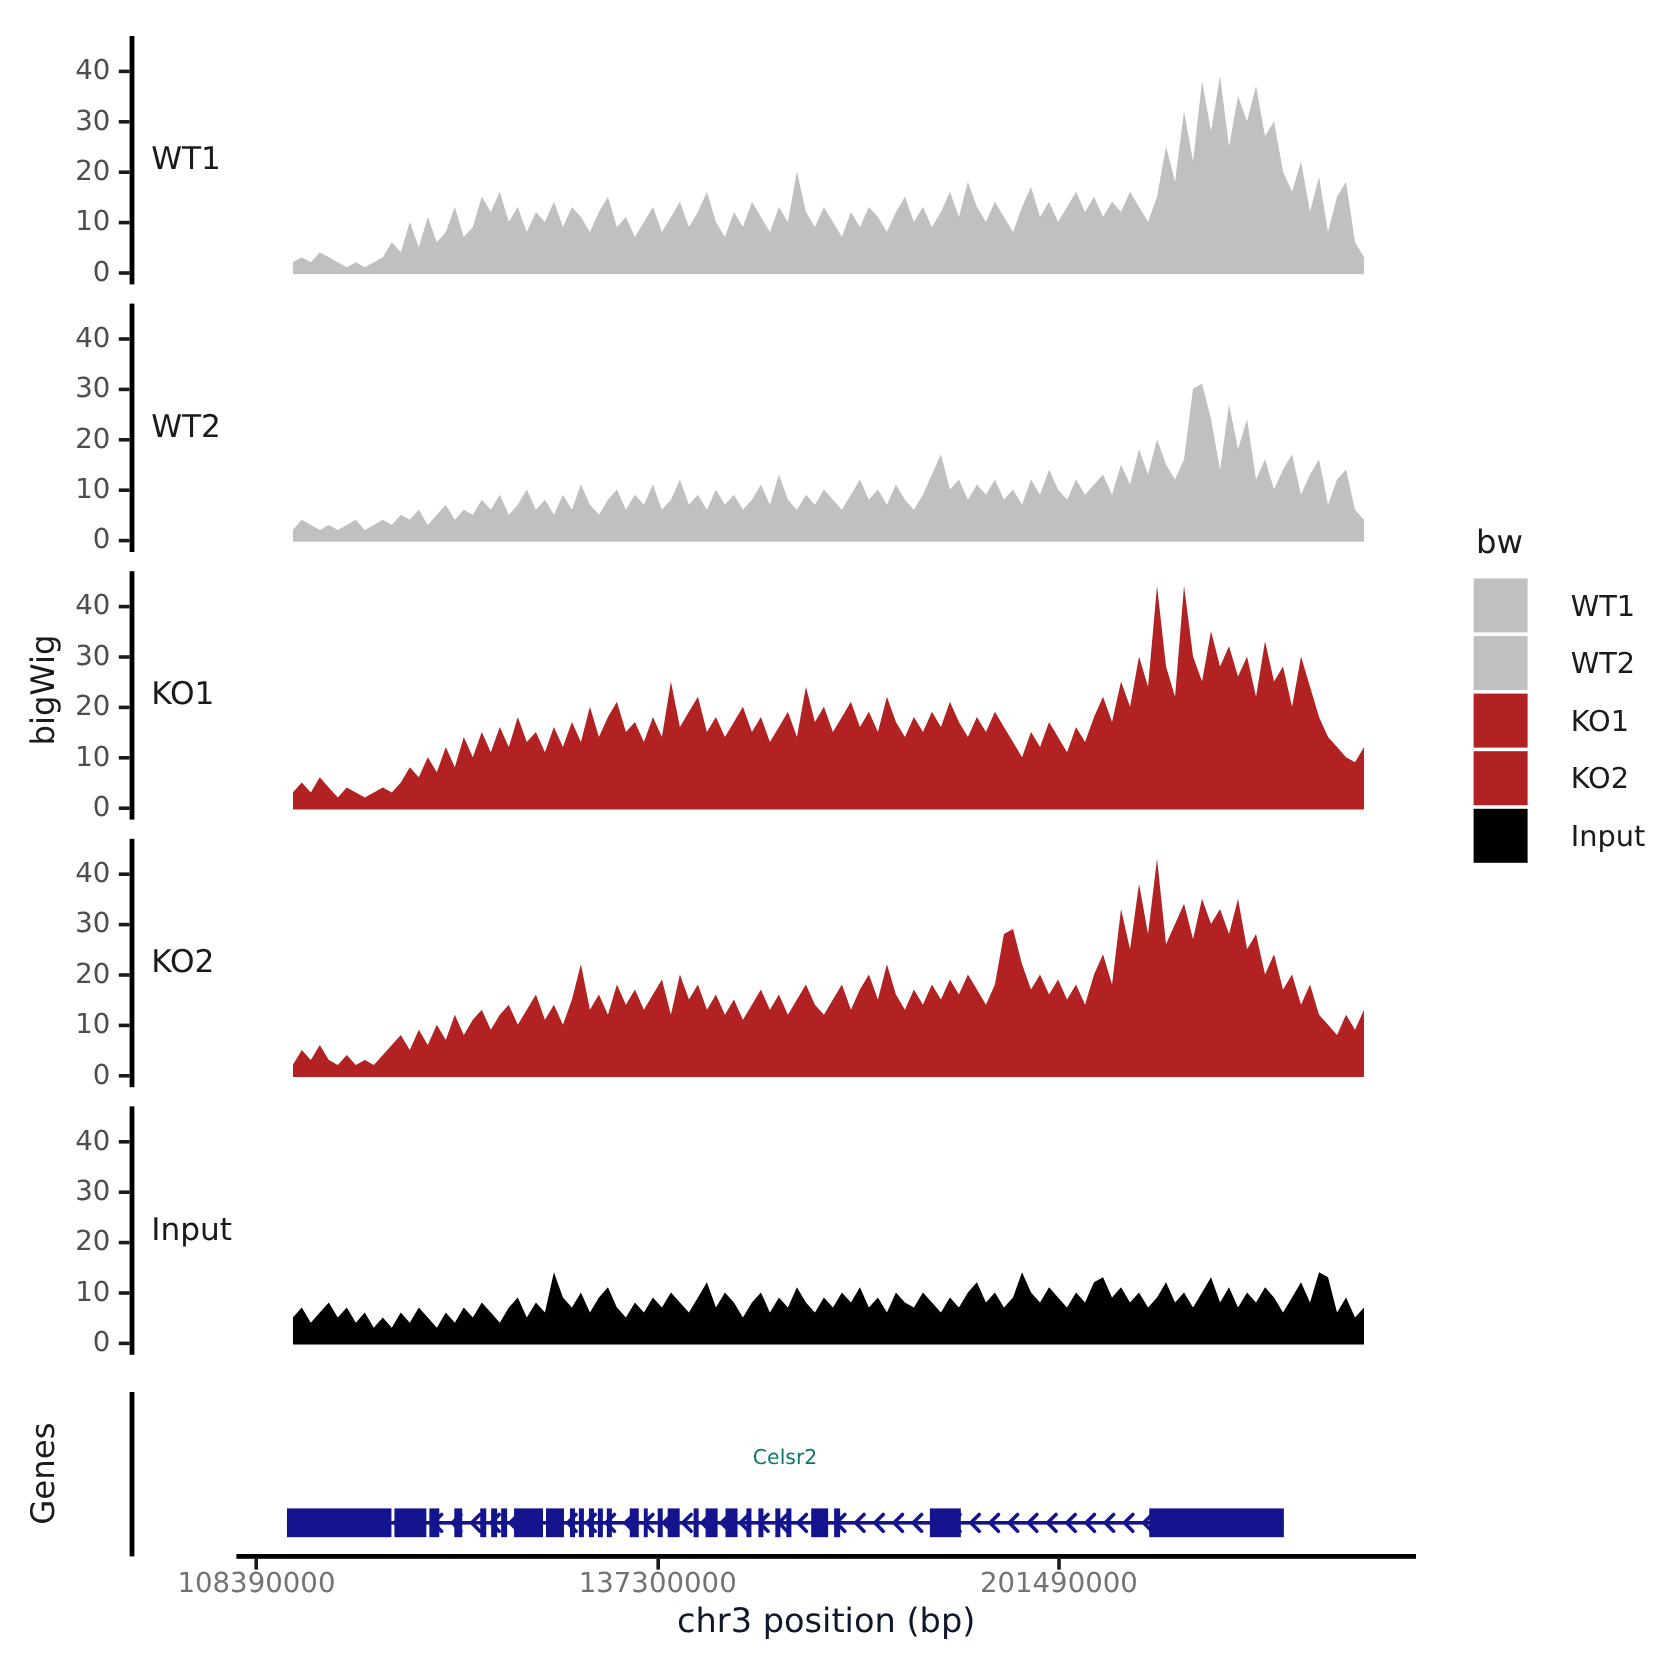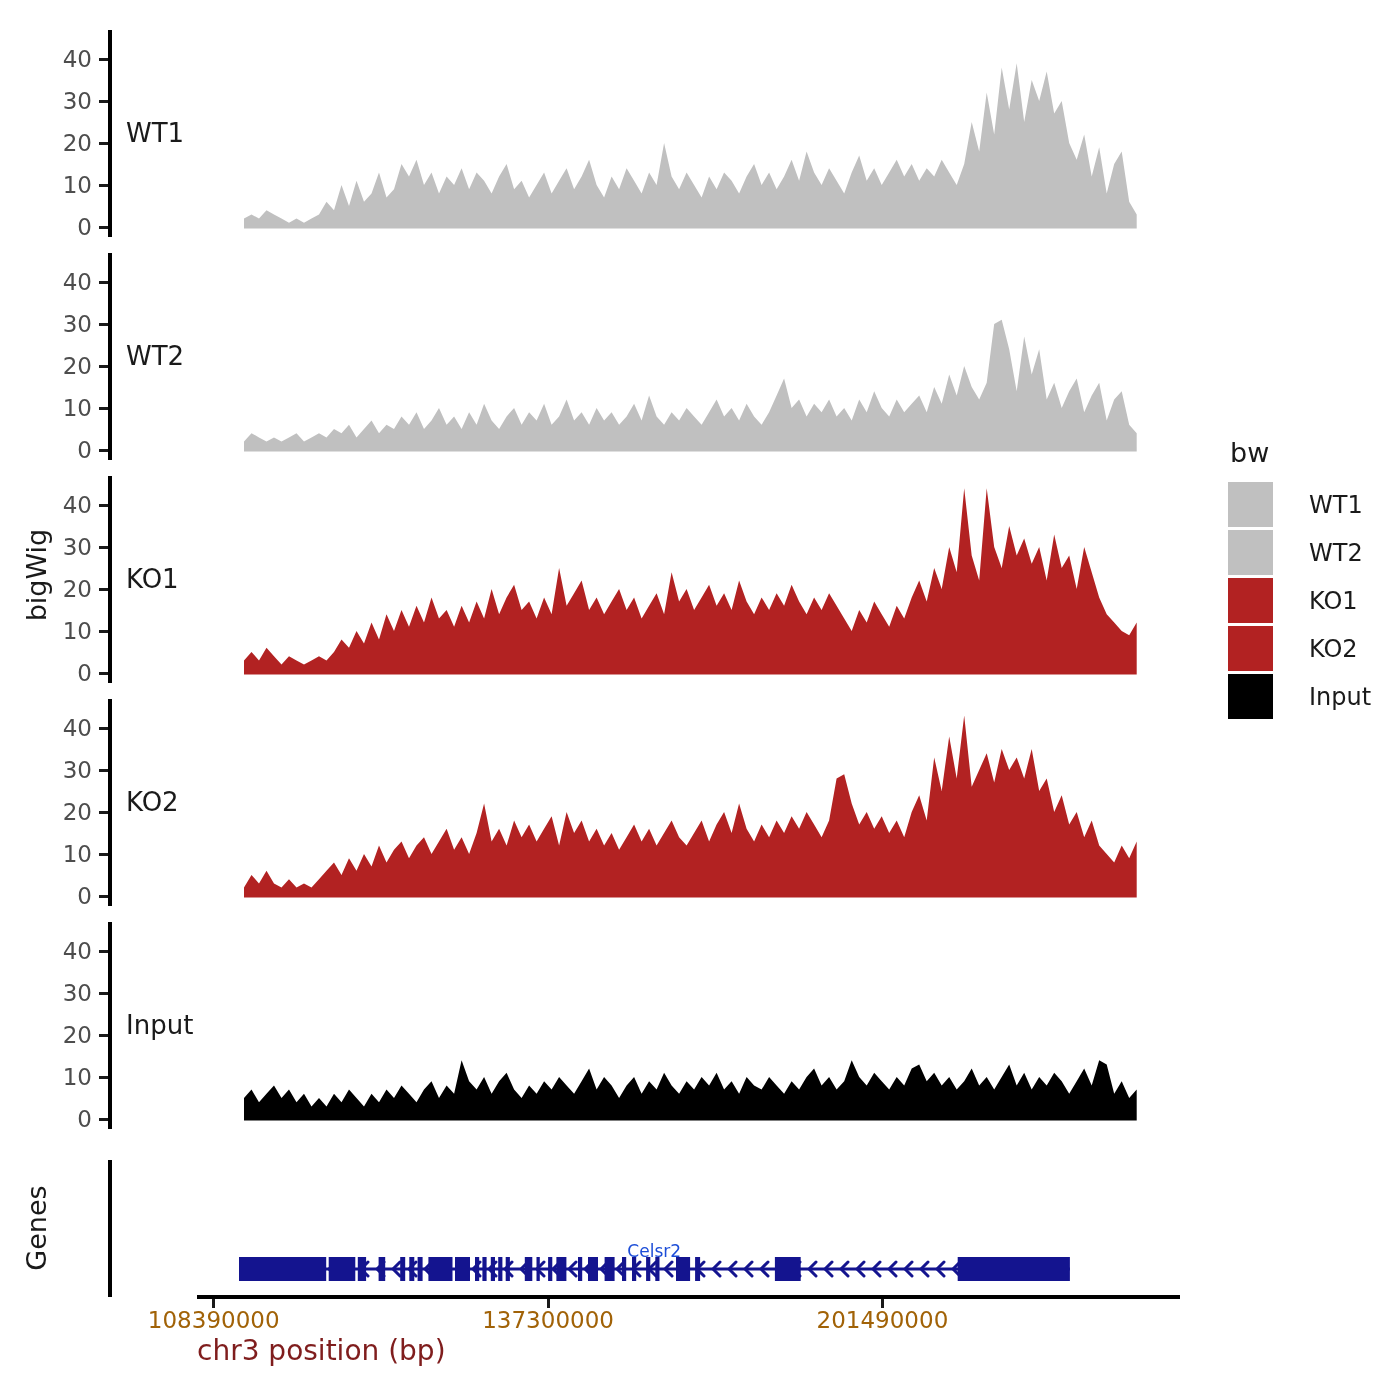--- a/index.html
+++ b/index.html
@@ -11,27 +11,27 @@
   #genes-label{left:-82px;top:1211px;}
   .panel{position:absolute;left:0;width:1220px;height:225px;}
   .vaxis{position:absolute;left:108px;top:0;width:4px;height:207px;background:#000;}
   .ytick-mark{position:absolute;left:99px;width:9px;height:3px;background:#1a1a1a;}
   .ytick-text{position:absolute;left:0;width:92px;text-align:right;
               font-size:23px;line-height:26px;color:#4d4d4d;}
   .tlabel{position:absolute;left:126px;top:88px;font-size:26px;color:#1a1a1a;}
   svg.area{position:absolute;display:block;}
   #genes-panel{position:absolute;top:1160px;left:0;width:1220px;height:145px;}
   #genes-axis{position:absolute;left:108px;top:0;width:4px;height:137px;background:#000;}
-  #gene-name{position:absolute;top:45px;font-size:17px;color:#1d4ed8;transform:translateX(-50%);margin-top:36px;}
+  #gene-name{position:absolute;top:45px;font-size:17px;color:#0f766e;transform:translateX(-50%);}
   #gene-svg{position:absolute;top:93px;height:32px;display:block;}
   #xaxis-line{position:absolute;top:1295px;height:4px;background:#000;}
   .xtick-mark{position:absolute;top:1299px;width:3px;height:9px;background:#1a1a1a;}
-  .xtick-text{position:absolute;top:1307px;font-size:23px;color:#a16207;transform:translateX(-50%);white-space:nowrap;}
-  #xtitle{position:absolute;top:1334px;left:197px;width:983px;
-          font-size:28px;color:#7f1d1d;}
+  .xtick-text{position:absolute;top:1307px;font-size:23px;color:#737373;transform:translateX(-50%);white-space:nowrap;}
+  #xtitle{position:absolute;top:1334px;left:197px;width:983px;text-align:center;
+          font-size:28px;color:#0f172a;}
   #legend{position:absolute;left:1228px;top:437px;}
   #legend-title{font-size:27px;color:#1a1a1a;margin:0 0 14px 2px;}
   .lrow{display:flex;align-items:center;margin-bottom:3px;}
   .lswatch{width:45px;height:45px;margin-right:36px;flex:0 0 45px;}
   .llabel{font-size:24px;color:#1a1a1a;}
 </style>
 </head>
 <body>
 
 <div id="fig">

